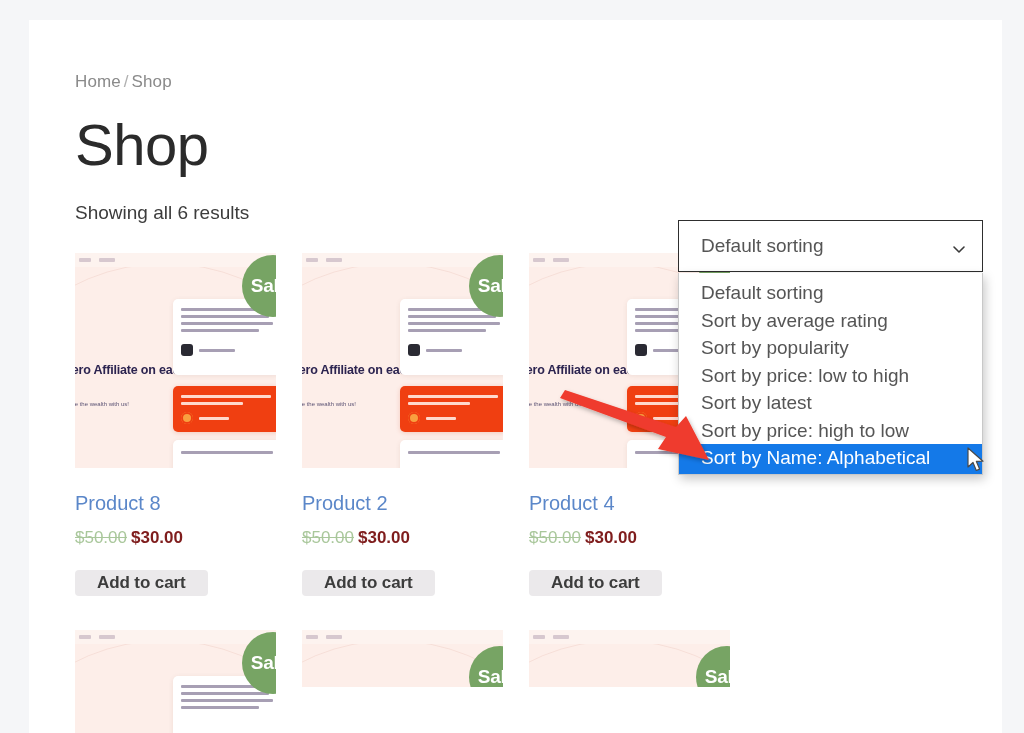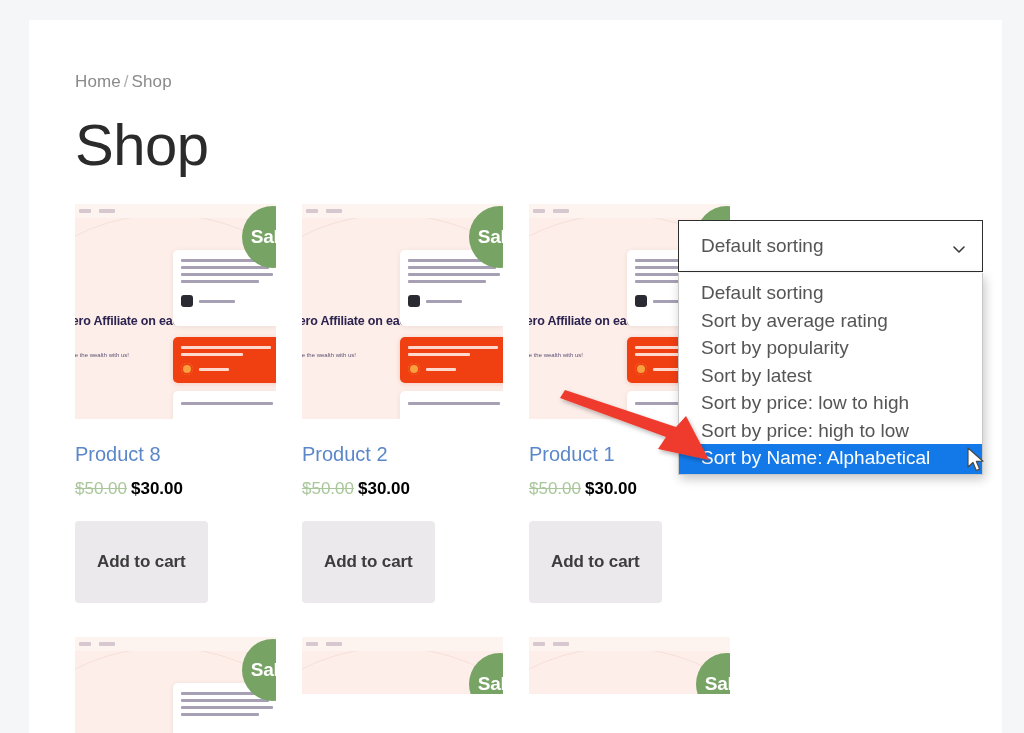--- a/index.html
+++ b/index.html
@@ -201,27 +201,27 @@
     font-size: 17px;
     line-height: 20px;
   }
   .price .old {
     color: #a9c79b;
     text-decoration: line-through;
     font-weight: 400;
     margin-right: 4px;
   }
   .price .new {
-    color: #000000;
+    color: #7f1d1d;
     font-weight: 700;
   }
   .add-to-cart {
     display: inline-block;
     margin-top: 22px;
-    padding: 31px 22px;
+    padding: 3px 22px;
     background: #ebe9eb;
     color: #3c3c3c;
     border: none;
     border-radius: 4px;
     font-family: "Liberation Sans", sans-serif;
     font-size: 17px;
     font-weight: 700;
     cursor: pointer;
     letter-spacing: -.1px;
   }
@@ -302,20 +302,21 @@
 <div id="page">
   <div id="canvas">
     <div id="content">
 
       <div class="breadcrumb">
         <a href="#">Home</a><span class="sep">/</span><a href="#">Shop</a>
       </div>
 
       <h1 class="page-title">Shop</h1>
 
+      <p class="result-count">Showing all 6 results</p>
 
       <div class="products">
 
         <div class="product">
           <div class="product-thumb">
             <div class="shot">
               <div class="swirl"></div>
                 <div class="swirl2"></div>
               <div class="navbar"></div>
               <div class="navdot" style="left:4px;width:12px;"></div>
@@ -409,21 +410,21 @@
                 <div class="txtline w" style="left:8px;top:16px;width:62px;"></div>
                 <div class="avatar ring" style="left:8px;top:26px;"></div>
                 <div class="txtline w" style="left:26px;top:31px;width:30px;"></div>
               </div>
               <div class="card c3">
                 <div class="txtline" style="left:8px;top:11px;width:92px;"></div>
               </div>
             </div>
             <div class="sale-badge">Sale!</div>
           </div>
-          <div class="product-title">Product 1</div>
+          <div class="product-title">Product 4</div>
           <div class="price">
             <span class="old">$50.00</span><span class="new">$30.00</span>
           </div>
           <button class="add-to-cart">Add to cart</button>
         </div>
 
         <div class="product">
           <div class="product-thumb">
             <div class="shot">
               <div class="swirl"></div>
@@ -481,22 +482,22 @@
         <span class="chev">
           <svg viewBox="0 0 14 14" width="14" height="14">
             <path d="M2 5 L7 10 L12 5" fill="none" stroke="#3a3a3a" stroke-width="1.6" stroke-linecap="round" stroke-linejoin="round"></path>
           </svg>
         </span>
       </div>
       <div class="sort-list">
         <div class="sort-option">Default sorting</div>
         <div class="sort-option">Sort by average rating</div>
         <div class="sort-option">Sort by popularity</div>
+        <div class="sort-option">Sort by price: low to high</div>
         <div class="sort-option">Sort by latest</div>
-        <div class="sort-option">Sort by price: low to high</div>
         <div class="sort-option">Sort by price: high to low</div>
         <div class="sort-option selected">Sort by Name: Alphabetical</div>
       </div>
     </div>
 
     <div class="arrow-anno">
       <svg width="200" height="100" viewBox="0 0 200 100">
         <defs>
           <filter id="sh" x="-30%" y="-30%" width="180%" height="180%">
             <feDropShadow dx="1.5" dy="2.5" stdDeviation="2.2" flood-color="#000" flood-opacity="0.28"></feDropShadow>

